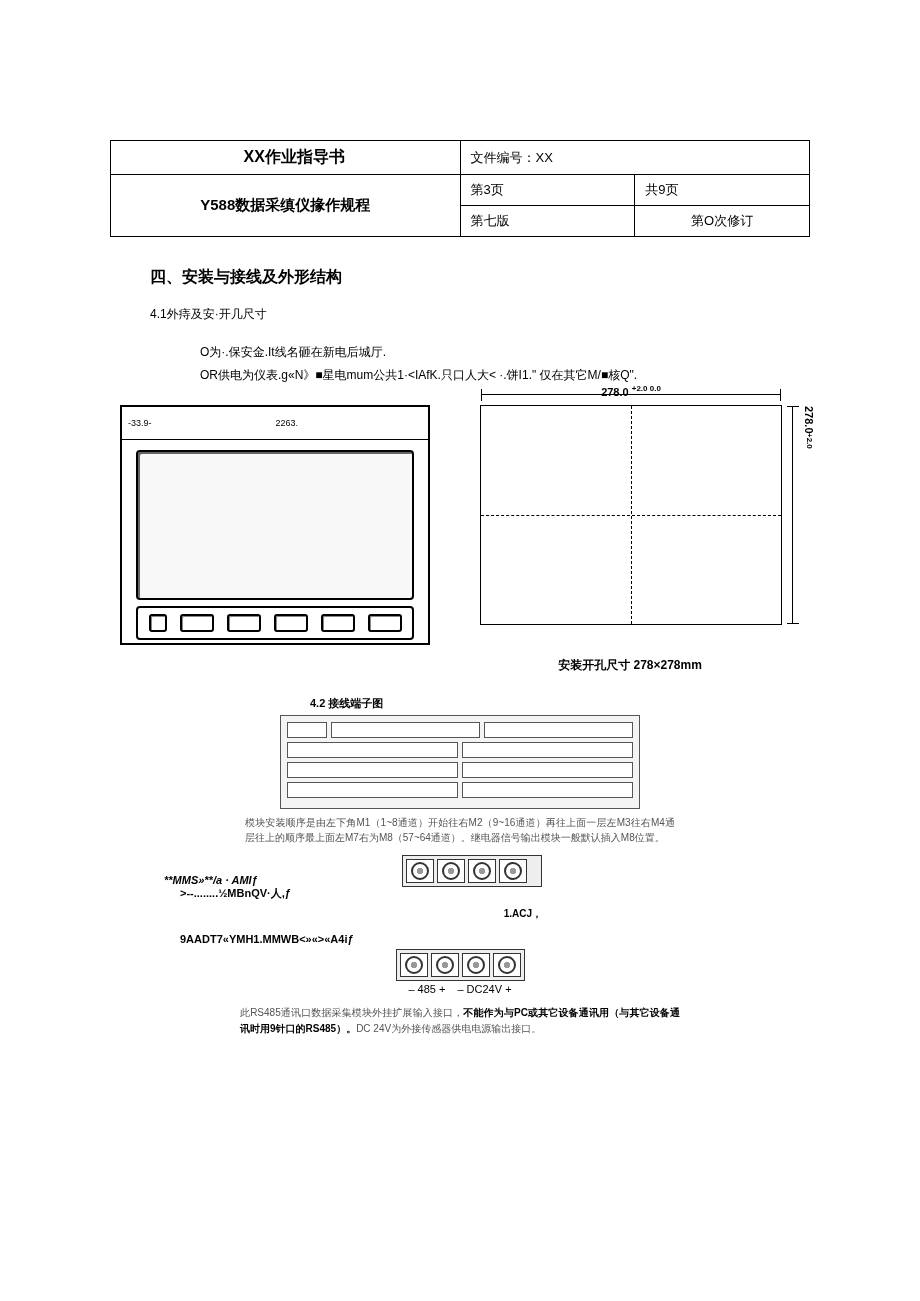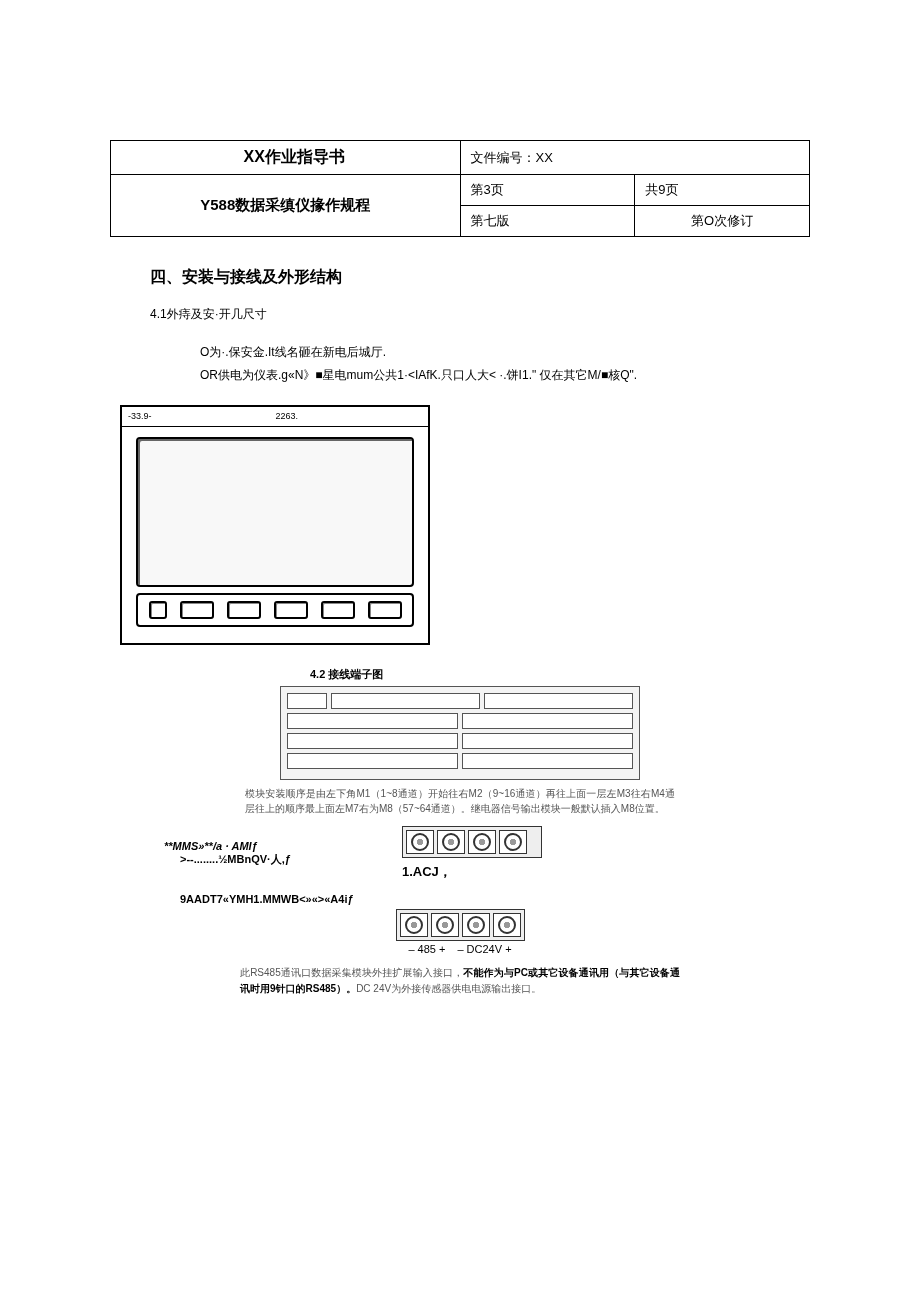--- a/index.html
+++ b/index.html
@@ -63,21 +63,21 @@
   .device-fig {
     width: 310px;
   }
   .device-outer {
     border: 2px solid #000;
     height: 240px;
     position: relative;
     background: #fff;
   }
   .device-top {
-    height: 20px;
+    height: 33px;
     border-bottom: 1px solid #000;
     display: flex;
     align-items: center;
     font-size: 9px;
     padding: 0 6px;
     justify-content: space-between;
   }
   .device-screen {
     margin: 10px 14px 6px 14px;
     height: 150px;
@@ -216,21 +216,21 @@
   .term {
     width: 28px; height: 24px; border: 1px solid #333; background: #fff;
     display: flex; align-items: center; justify-content: center;
     position: relative;
   }
   .term::before {
     content: ""; width: 14px; height: 14px; border: 2px solid #333; border-radius: 50%;
     background: radial-gradient(circle, #999 0 3px, transparent 3px);
   }
   .term-label {
-    text-align: left; font-size: 13px; font-weight: bold; margin-top: 5px;
+    text-align: right; font-size: 10px; font-weight: bold; margin-top: 20px;
   }
   .conn-title {
     font-size: 11px; font-weight: bold; margin: 12px 0 4px 70px;
   }
   .bottom-terms {
     display: flex; justify-content: center; margin-top: 4px;
   }
   .bottom-labels {
     display: flex; justify-content: center; gap: 12px;
     font-size: 11px; margin-top: 2px;
@@ -285,20 +285,37 @@
         <div class="dbtn sq"></div>
         <div class="dbtn"></div>
         <div class="dbtn"></div>
         <div class="dbtn"></div>
         <div class="dbtn"></div>
         <div class="dbtn"></div>
       </div>
     </div>
   </div>
 
+  <div class="cutout-fig">
+    <div class="cutout-box">
+      <div class="dim-top">
+        <span>278.0</span>
+        <sup style="font-size:8px;">+2.0 0.0</sup>
+      </div>
+      <div class="dim-top-line"></div>
+      <div class="cutout-dash-h"></div>
+      <div class="cutout-dash-v"></div>
+      <div class="dim-right">
+        <span>278.0</span>
+        <sup style="font-size:8px;">+2.0</sup>
+      </div>
+      <div class="dim-right-line"></div>
+    </div>
+    <div class="cutout-label">安装开孔尺寸 278×278mm</div>
+  </div>
 </div>
 
 <div class="terminal-title">4.2 接线端子图</div>
 <div class="terminal-fig">
   <div class="trow">
       <div class="tslot short"></div>
       <div class="tslot"></div>
       <div class="tslot"></div>
     </div>
   <div class="trow">

